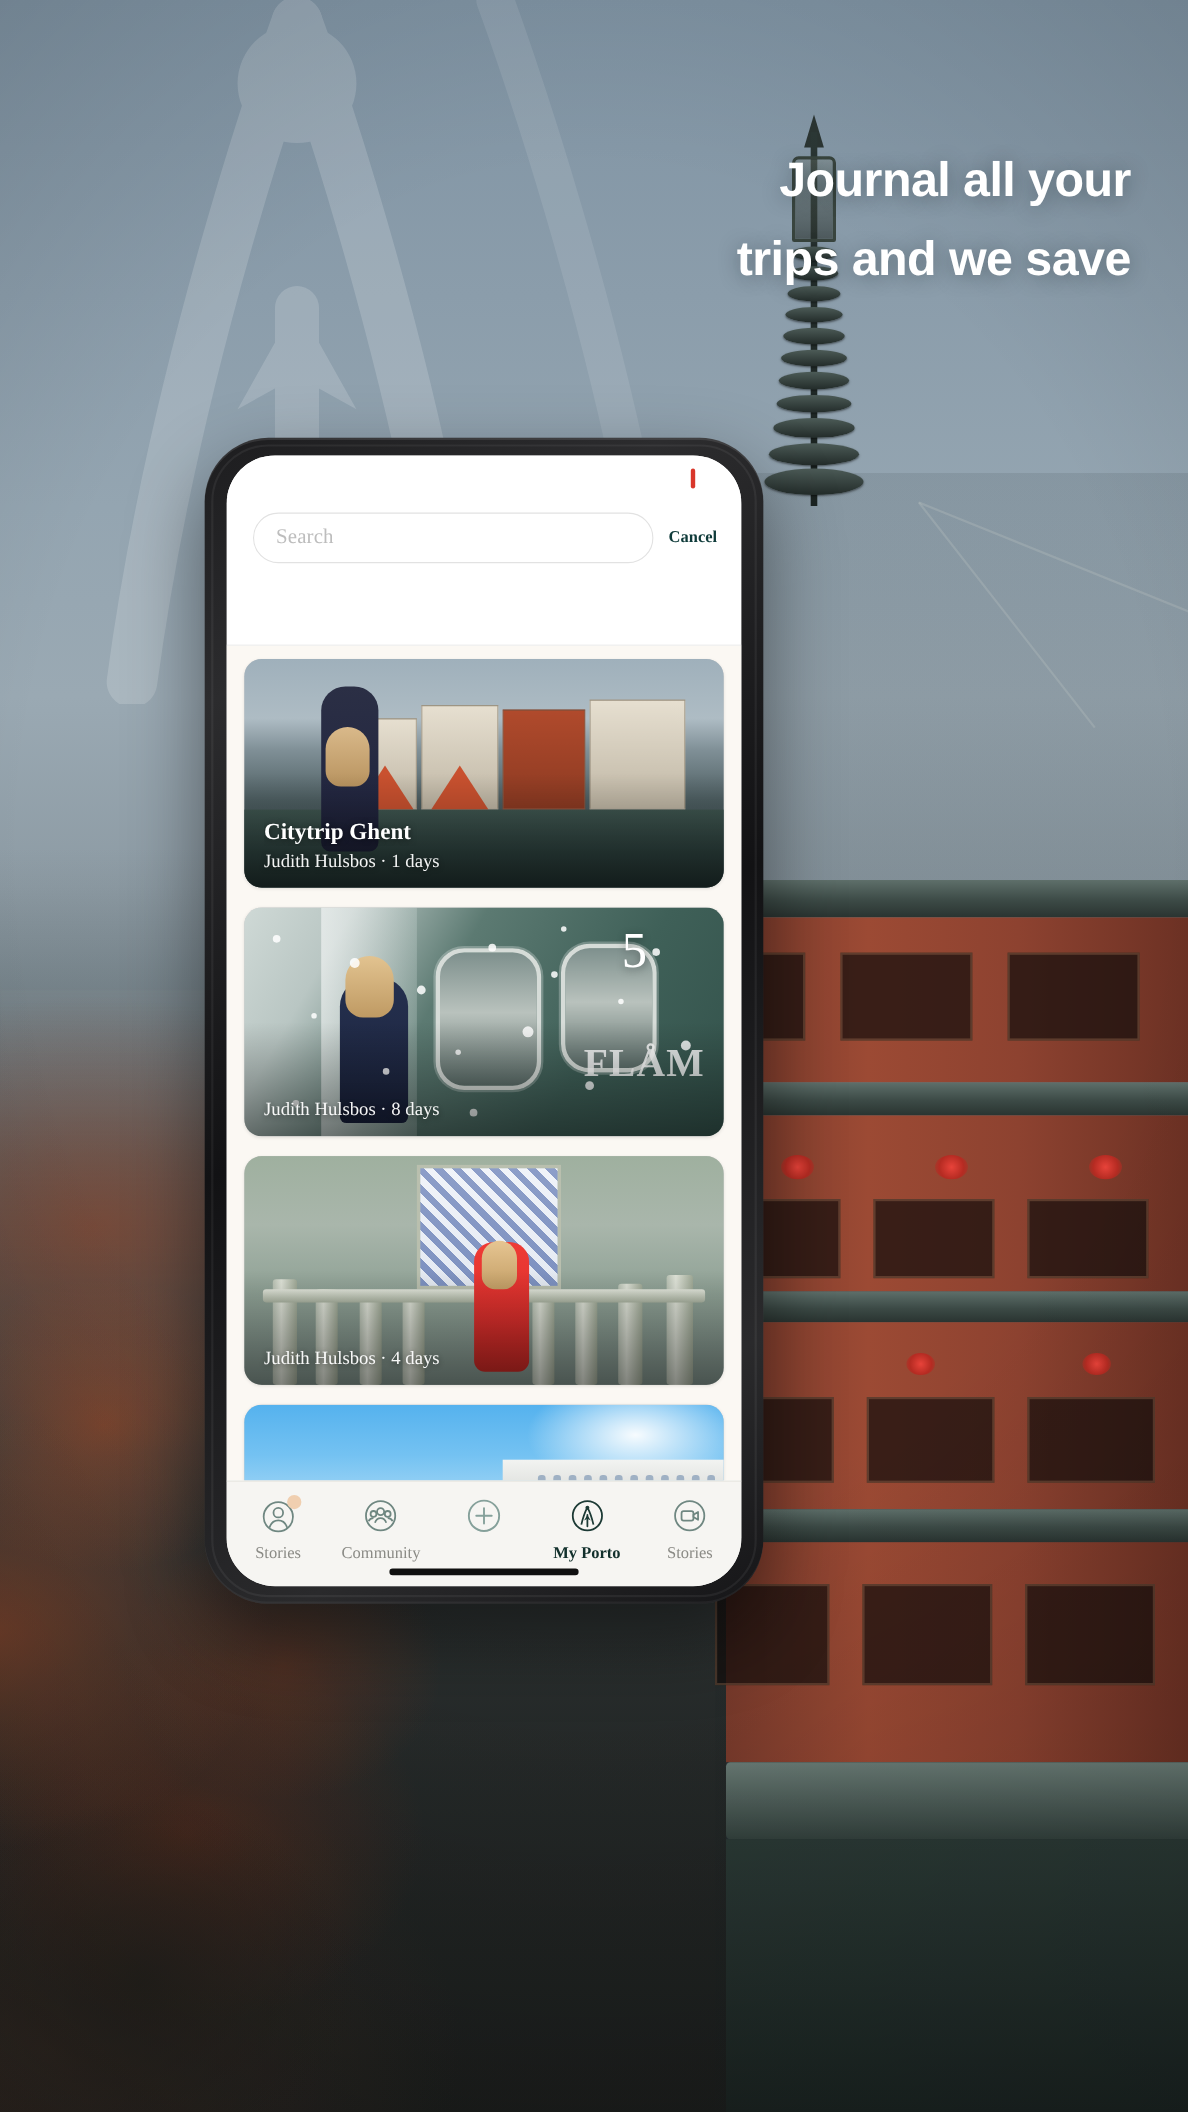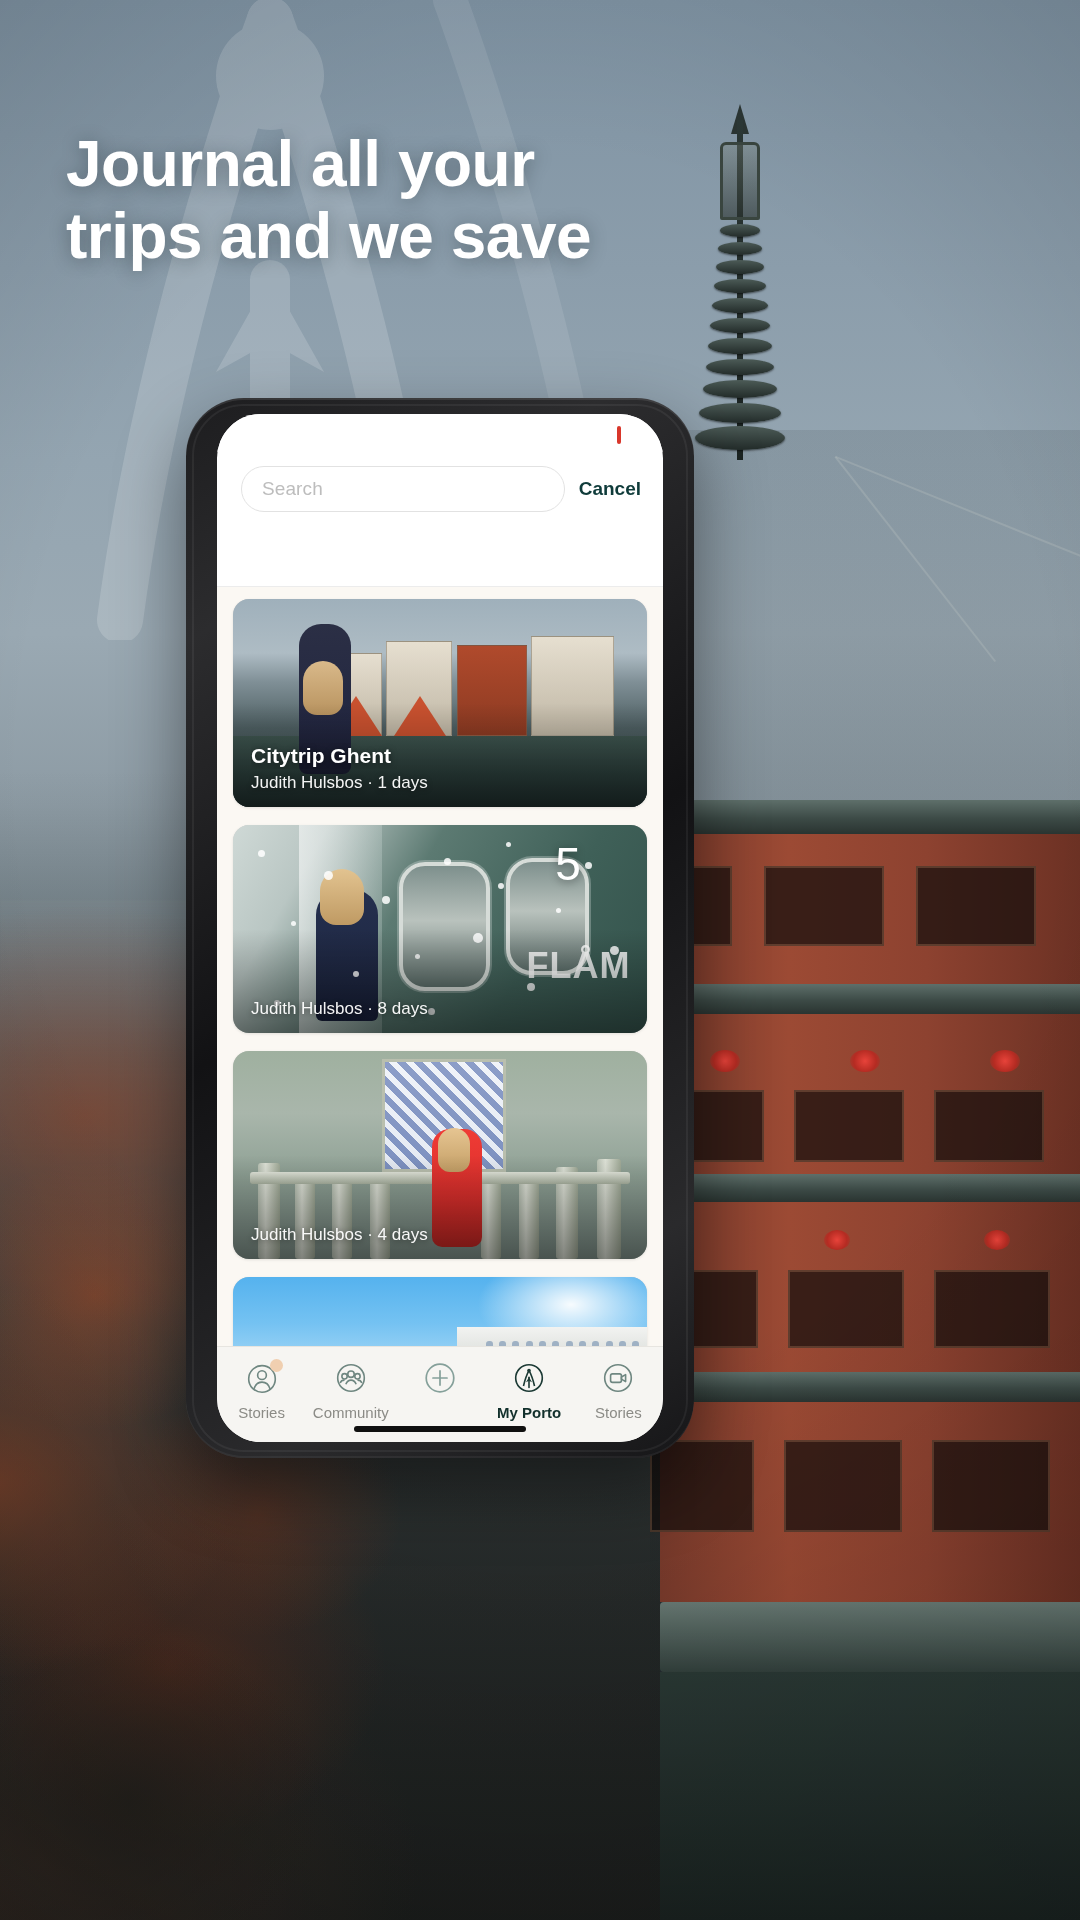--- a/index.html
+++ b/index.html
@@ -130,43 +130,44 @@
   .vignette {
     position: absolute; inset: 0;
     background:
       radial-gradient(ellipse 120% 80% at 50% 40%, rgba(0,0,0,0) 40%, rgba(0,0,0,.28) 100%);
     pointer-events: none;
   }
 
   
   .headline {
     position: absolute; left: 0; top: 128px; width: 1080px;
-    text-align: left;
+    text-align: right;
     color: #ffffff;
-    font-size: 64px;
+    font-size: 44px;
     line-height: 72px;
     font-weight: 700;
     letter-spacing: -.5px;
     text-shadow: 0 2px 18px rgba(15,25,30,.35);
-    padding: 0 66px;
+    padding: 0 52px;
   }
   .headline div { display: block; }
 
   
   .phone {
     position: absolute;
     left: 186px; top: 398px;
     width: 508px; height: 1060px;
     border-radius: 58px;
     background: linear-gradient(150deg, #1d1d1f 0%, #2c2c2e 18%, #121214 50%, #2a2a2c 82%, #161618 100%);
     box-shadow:
       0 30px 70px rgba(0,0,0,.45),
       0 2px 0 rgba(255,255,255,.10) inset,
       0 -2px 0 rgba(255,255,255,.05) inset;
-    padding: 16px 31px;
+    padding: 16px 20px;
+    font-family: Liberation Serif, serif;
   }
   .phone::before {
     content: "";
     position: absolute; inset: 6px;
     border-radius: 52px;
     border: 2px solid rgba(255,255,255,.06);
     pointer-events: none;
   }
   .screen {
     position: relative;
@@ -201,21 +202,21 @@
     border-radius: 23px;
     background: #ffffff;
     display: flex; align-items: center;
     padding: 0 20px;
   }
   .search-field .ph {
     color: #bdbdbd; font-size: 19px; letter-spacing: .1px;
   }
   .cancel-btn {
     color: #0f3b3a;
-    font-size: 19px;
+    font-size: 15px;
     font-weight: 600;
     white-space: nowrap;
     cursor: pointer;
   }
 
   
   .tabs {
     position: absolute; top: 118px; left: 0; right: 0; height: 54px;
     display: flex; align-items: flex-start; justify-content: space-between;
     padding: 0 20px;

